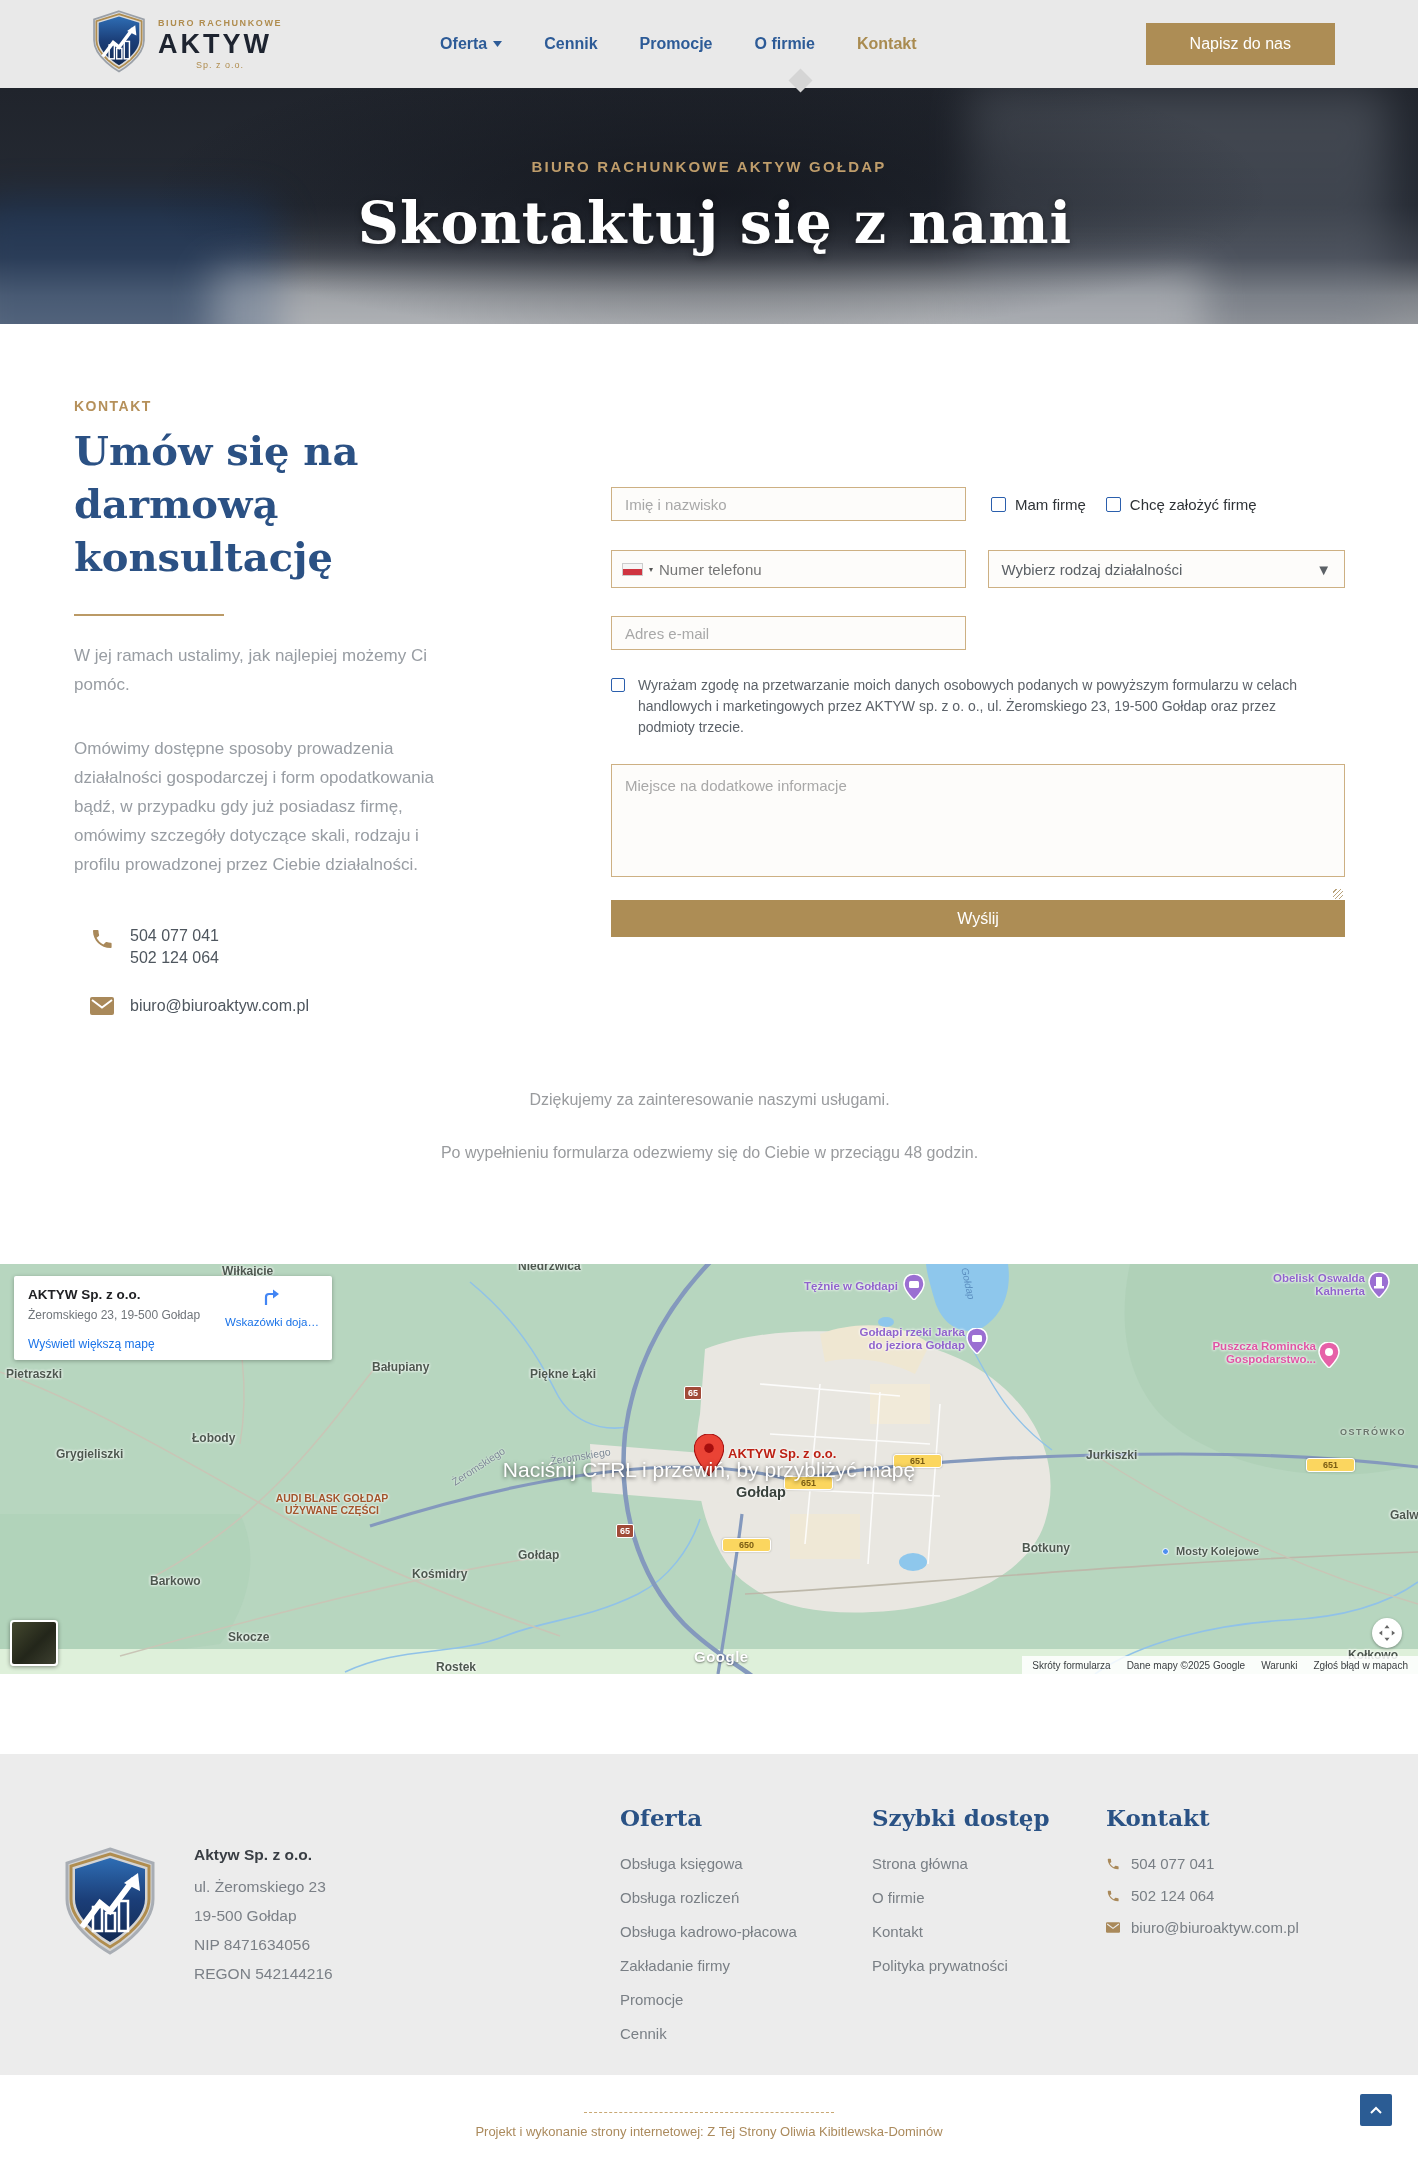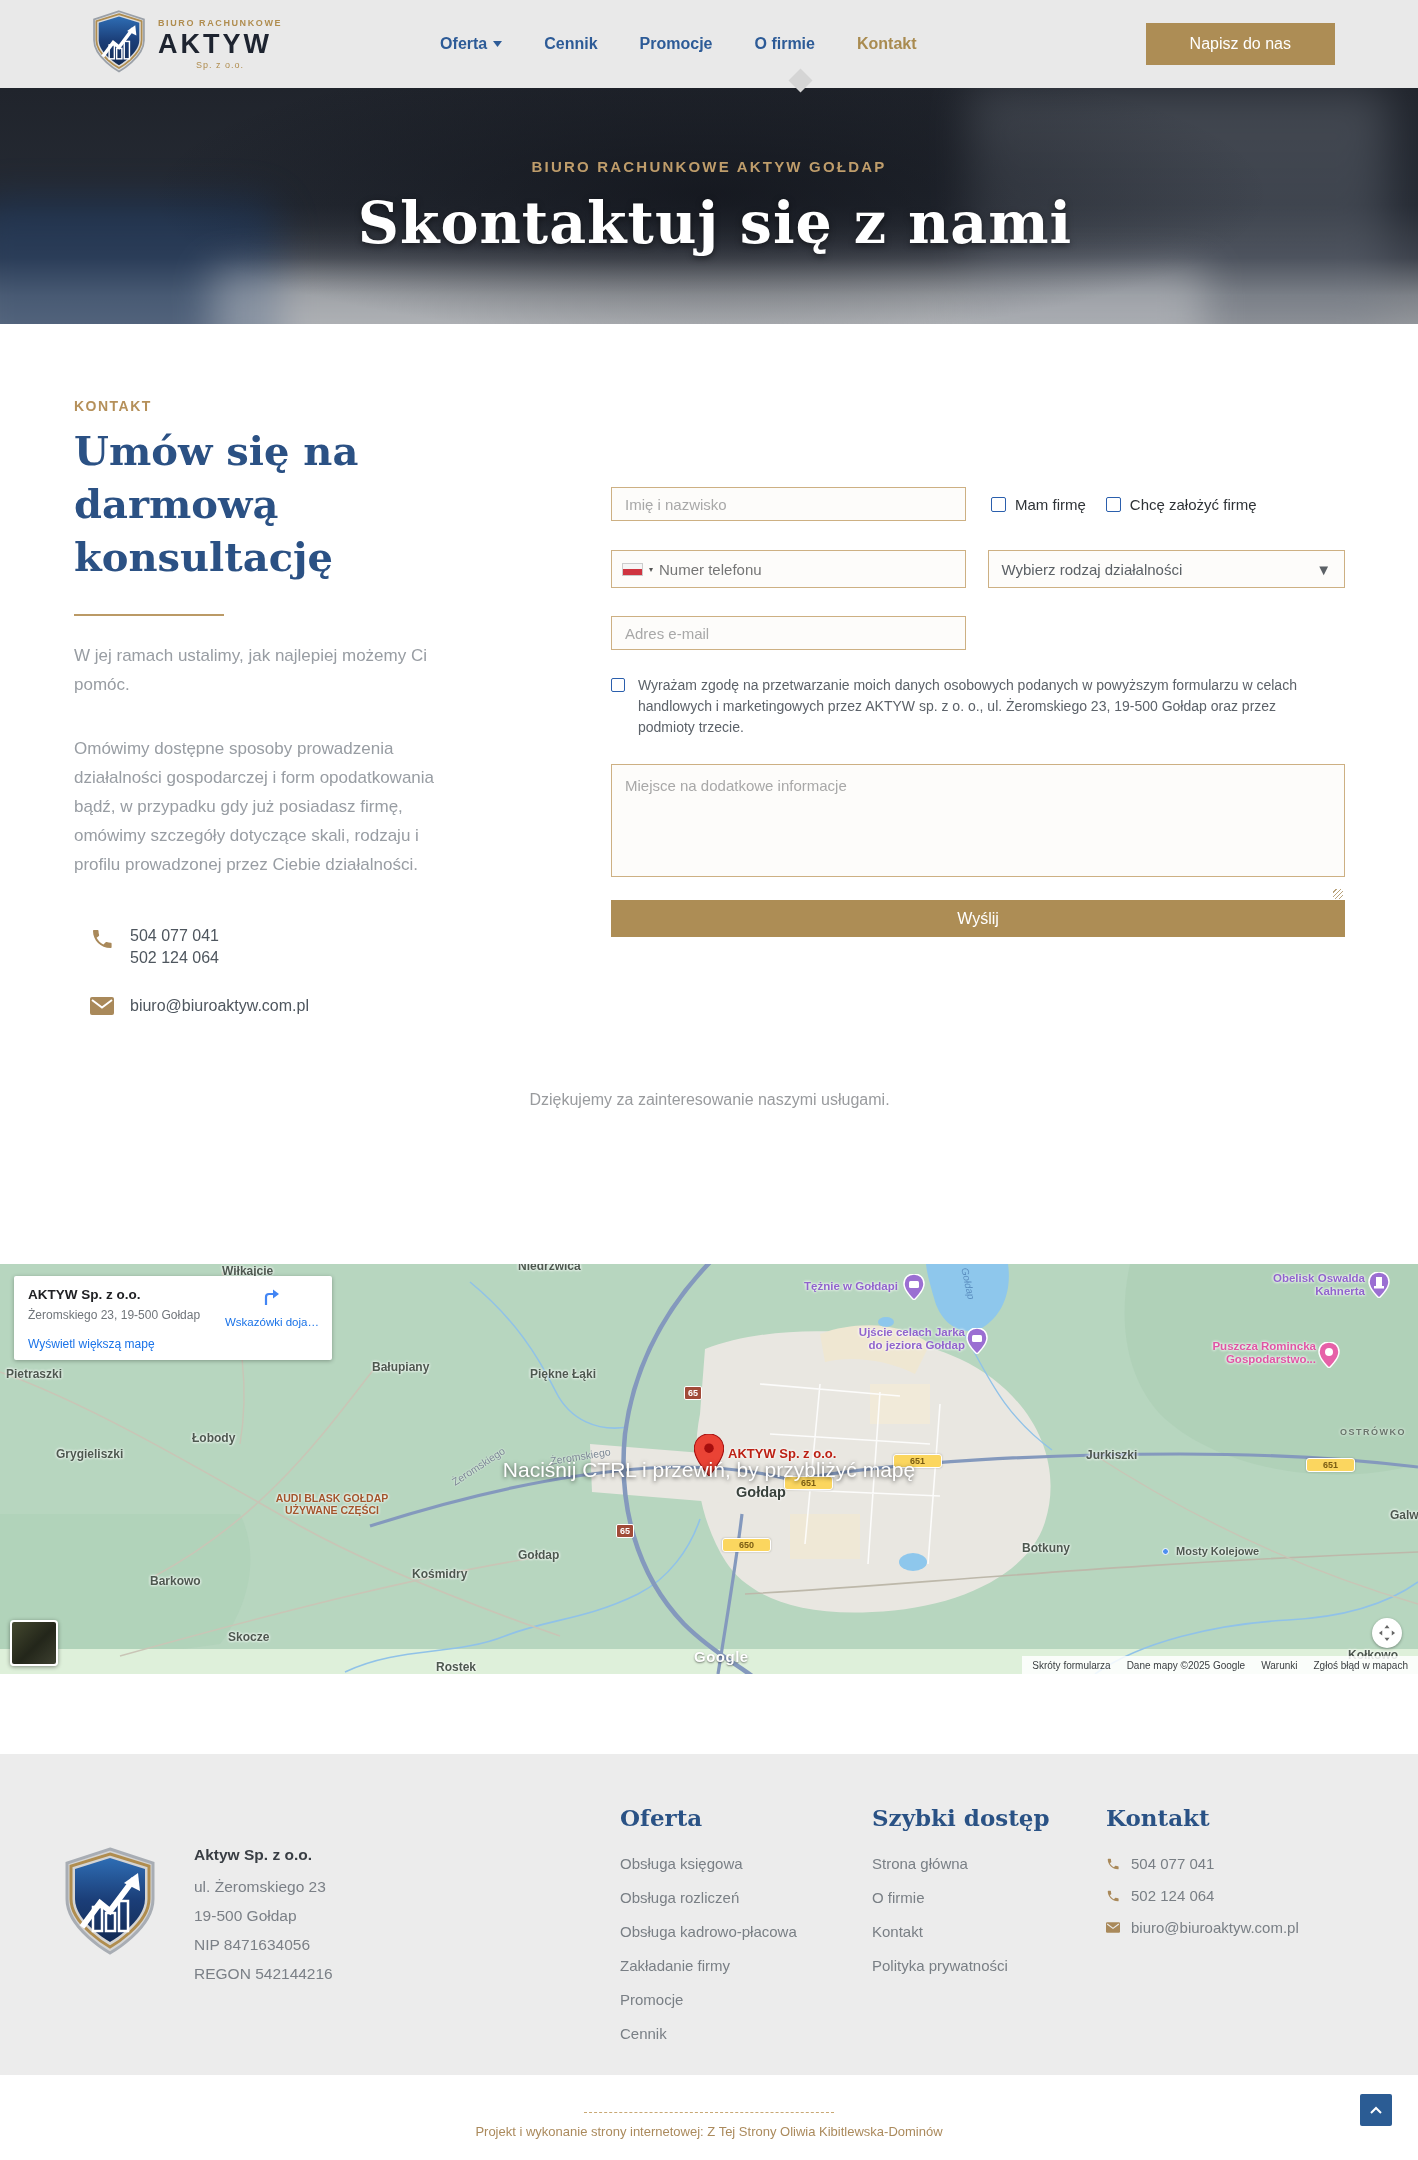--- a/index.html
+++ b/index.html
@@ -252,20 +252,21 @@
           <p class="consent-text">Wyrażam zgodę na przetwarzanie moich danych osobowych podanych w powyższym formularzu w celach handlowych i marketingowych przez AKTYW sp. z o. o., ul. Żeromskiego 23, 19-500 Gołdap oraz przez podmioty trzecie.</p>
         </div>
         <div class="ta-wrap">
           <textarea class="f-textarea" placeholder="Miejsce na dodatkowe informacje" style=""></textarea>
           <span class="ta-handle"></span>
         </div>
         <button class="f-submit">Wyślij</button>
       </div>
     </div>
     <p class="thanks t1">Dziękujemy za zainteresowanie naszymi usługami.</p>
+    <p class="thanks t2">Po wypełnieniu formularza odezwiemy się do Ciebie w przeciągu 48 godzin.</p>
   </section>
 
   <div class="map-wrap">
     <svg class="map-svg" width="1418" height="410" viewBox="0 0 1418 410">
       <rect width="1418" height="410" fill="#b7d6bf"></rect>
       <path d="M1130,0 H1418 V200 C1330,225 1215,205 1160,150 C1125,112 1118,55 1130,0 Z" fill="#accfb5" opacity="0.7"></path>
       <path d="M0,250 H240 C260,290 250,340 220,380 L0,410 Z" fill="#accfb5" opacity="0.5"></path>
       <rect y="385" width="1418" height="25" fill="#def0da"></rect>
       <path d="M705,85 C775,58 890,62 960,95 C1030,128 1065,195 1045,258 C1028,312 955,345 872,348 C798,352 748,332 726,298 C700,258 690,200 700,150 Z" fill="#e9e7e1"></path>
       <path d="M590,180 L740,192 L738,240 L592,228 Z" fill="#e9e7e1"></path>
@@ -321,21 +322,21 @@
     </span>
     <span class="m-abs m-red-label" style="left:728px; top:182px;">AKTYW Sp. z o.o.</span>
 
     <span class="m-abs m-poi" style="left:760px; top:16px; width:138px;">Tężnie w Gołdapi</span>
     <span class="m-abs poi-pin" style="left:903px; top:10px;">
       <svg width="22" height="26" viewBox="0 0 22 26">
           <path d="M11,0 C5,0 1,4 1,10 C1,17 11,26 11,26 C11,26 21,17 21,10 C21,4 17,0 11,0 Z" fill="#9b6fd2" stroke="#fff" stroke-width="1.5"></path>
           <rect x="6" y="7" width="10" height="7" rx="1.5" fill="#fff"></rect>
         </svg>
     </span>
-    <span class="m-abs m-poi" style="left:830px; top:62px; width:135px;"><span>Ujście celach Jarka</span><br><span>do jeziora Gołdap</span></span>
+    <span class="m-abs m-poi" style="left:830px; top:62px; width:135px;"><span>Gołdapi rzeki Jarka</span><br><span>do jeziora Gołdap</span></span>
     <span class="m-abs poi-pin" style="left:966px; top:64px;">
       <svg width="22" height="26" viewBox="0 0 22 26">
           <path d="M11,0 C5,0 1,4 1,10 C1,17 11,26 11,26 C11,26 21,17 21,10 C21,4 17,0 11,0 Z" fill="#9b6fd2" stroke="#fff" stroke-width="1.5"></path>
           <rect x="6" y="7" width="10" height="7" rx="1.5" fill="#fff"></rect>
         </svg>
     </span>
     <span class="m-abs m-poi" style="left:1240px; top:8px; width:125px;"><span>Obelisk Oswalda</span><br><span>Kahnerta</span></span>
     <span class="m-abs poi-pin" style="left:1368px; top:8px;">
       <svg width="22" height="26" viewBox="0 0 22 26">
           <path d="M11,0 C5,0 1,4 1,10 C1,17 11,26 11,26 C11,26 21,17 21,10 C21,4 17,0 11,0 Z" fill="#9b6fd2" stroke="#fff" stroke-width="1.5"></path>

